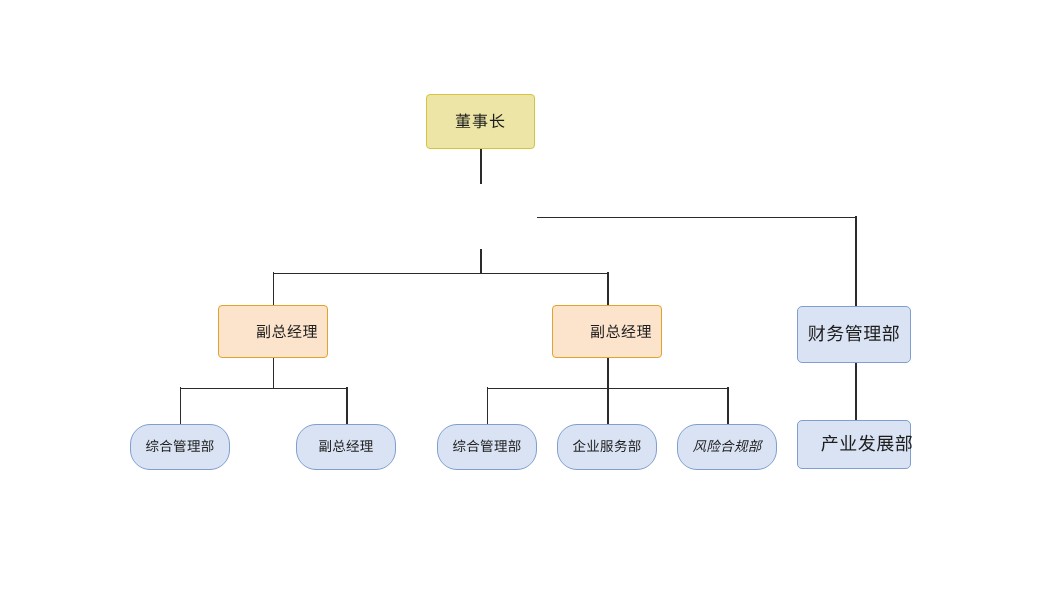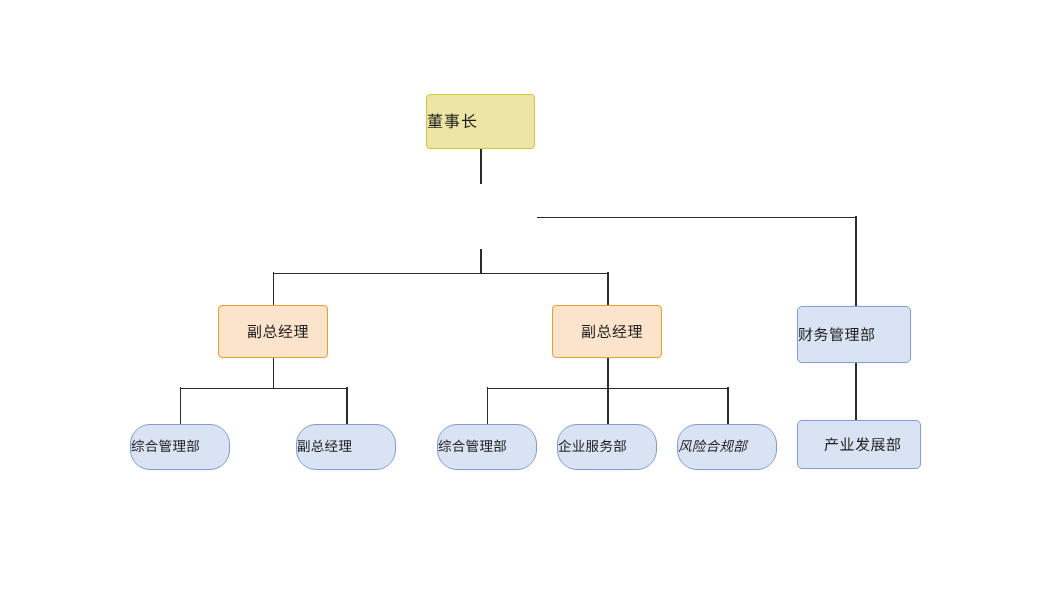--- a/index.html
+++ b/index.html
@@ -35,20 +35,21 @@
   }
   .conn.v { width: 1.6px; }
   .conn.h { height: 1.6px; }
 
   
   .node {
     position: absolute;
     box-sizing: border-box;
     display: flex;
     align-items: center;
+    justify-content: center;
     text-align: center;
     color: #1d1d1d;
     line-height: 1.2;
     white-space: nowrap;
   }
   .node-label {
     display: block;
   }
 
   
@@ -74,21 +75,21 @@
     border-radius: 4px;
     font-size: 15px;
     letter-spacing: 0.5px;
     padding-left: 28px;
   }
   
   .node.dept-square {
     background: #dae3f3;
     border: 1.4px solid #7f9fd0;
     border-radius: 5px;
-    font-size: 15px;
+    font-size: 18px;
     letter-spacing: 0.5px;
   }
   
   .node.dept-round {
     background: #dae3f3;
     border: 1.4px solid #7f9fd0;
     border-radius: 20px;
     font-size: 13.5px;
     letter-spacing: 0.3px;
   }
@@ -138,21 +139,21 @@
   </div>
 
   <div class="node deputy" style="left:552px; top:305px; width:110px; height:53px;">
     <span class="node-label">副总经理</span>
   </div>
 
   <div class="node dept-square" style="left:797px; top:306px; width:114px; height:57px;">
     <span class="node-label">财务管理部</span>
   </div>
 
-  <div class="node dept-square" style="left:797px; top:420px; width:124px; height:49px;padding-left:26px;">
+  <div class="node dept-square" style="left:797px; top:420px; width:114px; height:49px;padding-left:26px;">
     <span class="node-label">产业发展部</span>
   </div>
 
   <div class="node dept-round" style="left:130px; top:424px; width:100px; height:46px;">
     <span class="node-label">综合管理部</span>
   </div>
 
   <div class="node dept-round" style="left:296px; top:424px; width:100px; height:46px;">
     <span class="node-label">副总经理</span>
   </div>

